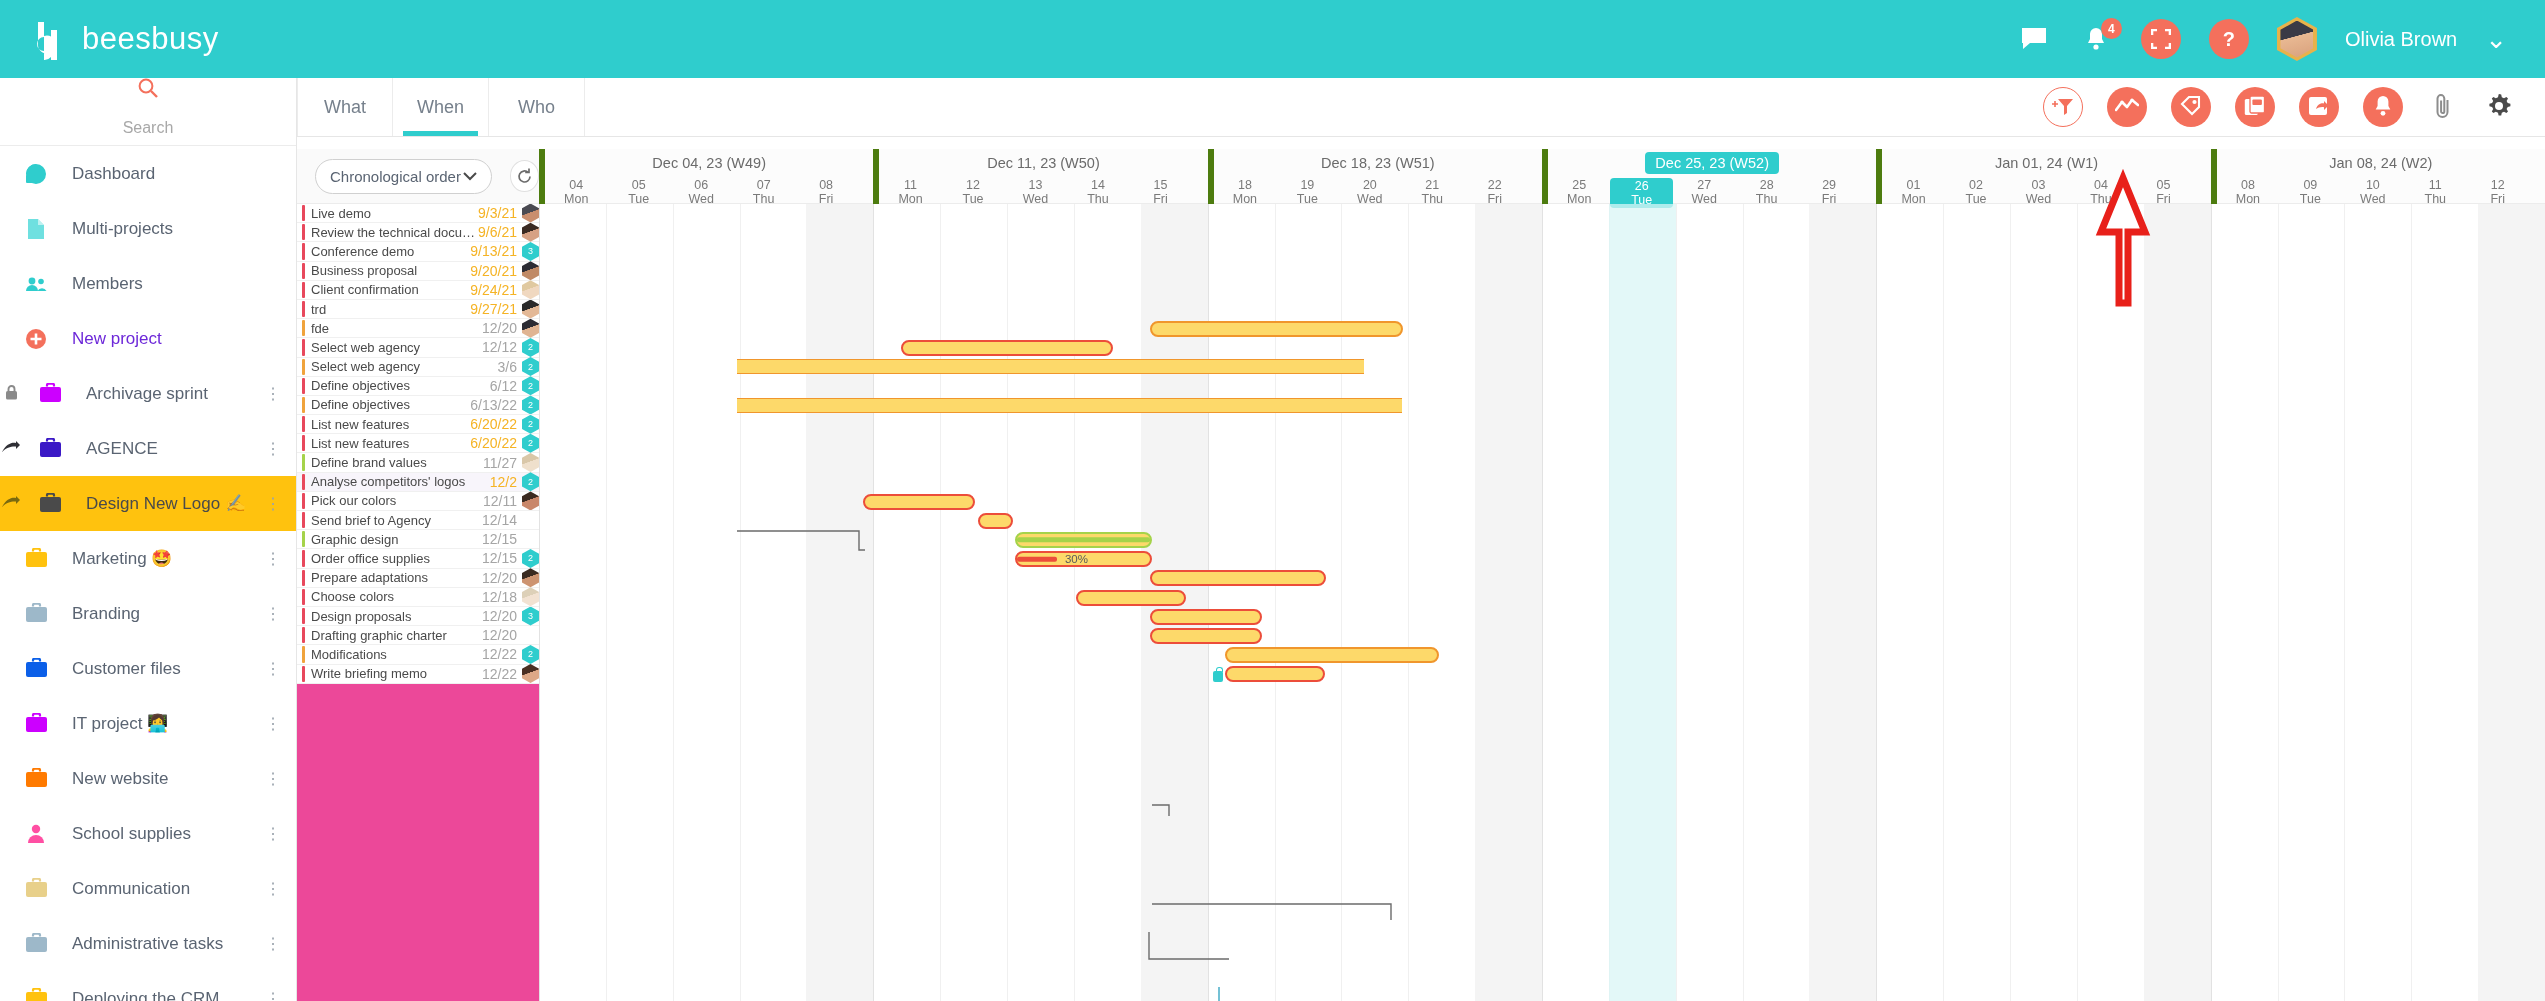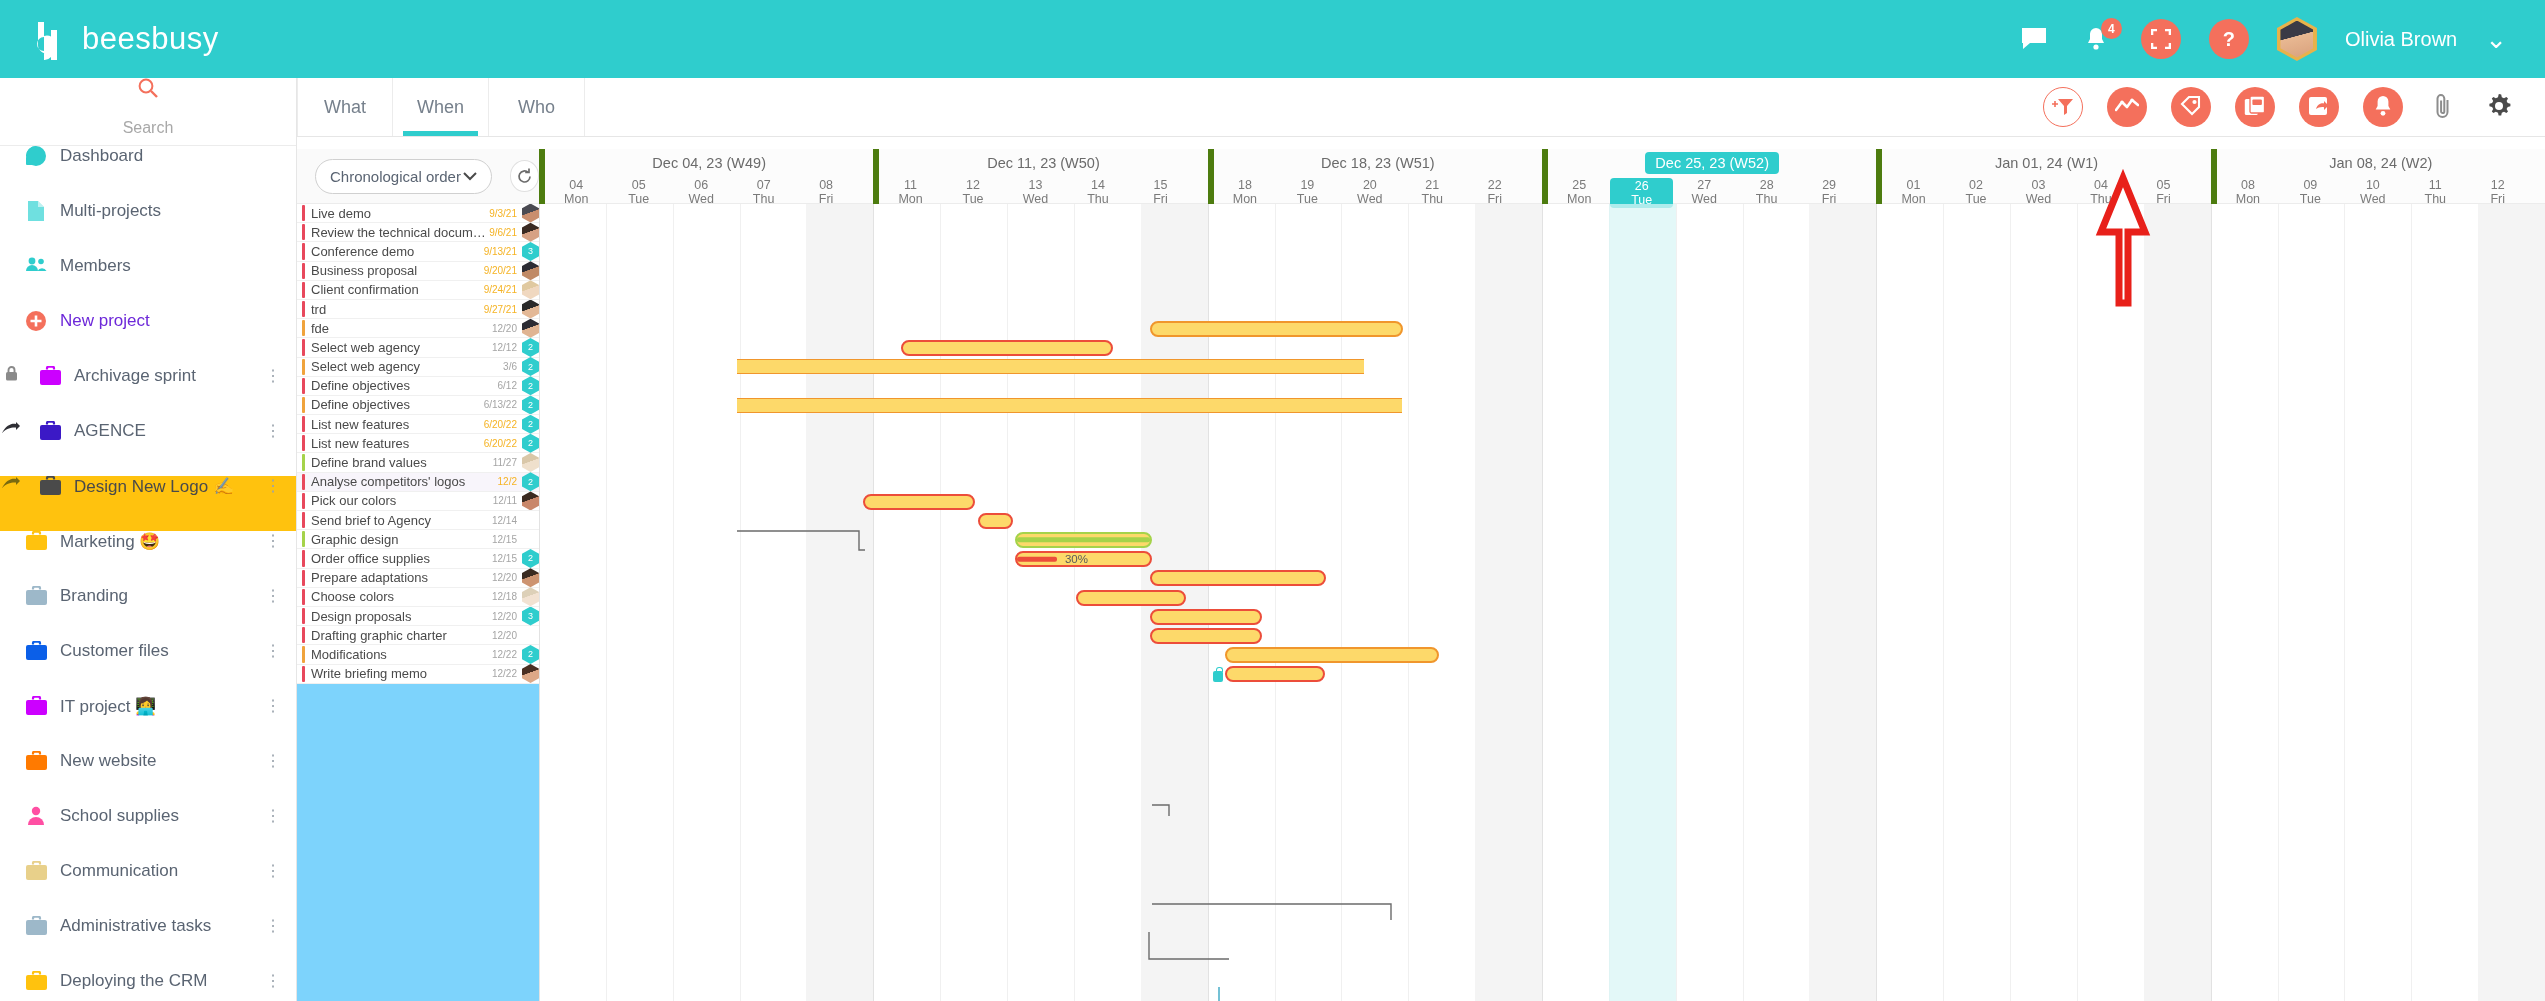--- a/index.html
+++ b/index.html
@@ -48,21 +48,21 @@
     position:absolute; top:78px; left:0; width:297px; height:923px;
     background:#fff; border-right:1px solid #e6e6e6; overflow:hidden;
   }
   .search-row{
     height:68px; display:flex; align-items:center; gap:18px; padding:0 28px;
     border-bottom:1px solid #ececec;
     flex-direction:column;
   }
   .search-ph{ color:#a8a8a8; font-size:16px;}
   .nav-item{
-    height:55px; display:flex; align-items:flex-start; padding:0 16px 0 22px; gap:10px;
+    height:55px; display:flex; align-items:center; padding:0 16px 0 22px; gap:22px;
     font-size:17px; color:#5a6472; position:relative; white-space:nowrap; overflow:hidden;
   }
   .nav-item .ico{ width:28px; display:flex; justify-content:center; align-items:center; flex:0 0 28px;}
   .nav-item.accent{ color:#6d28d9;}
   .nav-item.selected{ background:#ffc20e; color:#4a4a4a;}
   .pre-ico{ position:absolute; left:-2px; width:26px; text-align:center; font-size:15px;}
   .dots{ position:absolute; right:14px; color:#9aa3ad; font-size:16px; letter-spacing:1px;}
 
   
   .main{ position:absolute; top:78px; left:297px; width:2248px; height:923px; background:#fff;}
@@ -93,31 +93,31 @@
   .select{
     width:190px;height:35px;border:1px solid #d0d0d0;border-radius:18px;background:#fff;
     display:flex;align-items:center;padding:0 14px;font-size:15px;color:#5a6472;
   }
   .select .chev{ margin-left:auto; color:#4a4a4a; font-size:13px;}
   .refresh{
     width:32px;height:32px;border-radius:50%;border:1px solid #e0e0e0;background:#fff;
     display:flex;align-items:center;justify-content:center;color:#6b6b6b;font-size:16px;
   }
   
-  .task-col{ position:absolute; top:0; left:0; width:242px; height:100%; background:#7dd3fc; z-index:5;text-decoration:underline;}
+  .task-col{ position:absolute; top:0; left:0; width:242px; height:100%; background:#ec4899; z-index:5;text-decoration:underline;}
   .task-rows{ position:absolute; top:55px; left:0; width:242px; }
   .task-row{
     height:19.2px; display:flex; align-items:center; position:relative;
     border-bottom:1px solid #f0f0f0; font-size:13px; color:#4a4a4a; padding-left:14px;
     background:#fff;
   }
   .task-row.hl{ background:#f8f5fb;}
   .task-row .cbar{ position:absolute; left:5px; top:1px; bottom:1px; width:3px; border-radius:1px;}
   .task-name{ overflow:hidden; text-overflow:ellipsis; white-space:nowrap; flex:1 1 auto;}
-  .task-date{ font-size:10px; color:#a5a5a5; margin-right:5px; white-space:nowrap;}
+  .task-date{ font-size:14px; color:#a5a5a5; margin-right:5px; white-space:nowrap;}
   .task-date.warn{ color:#f5b324;}
   .hex-cnt{
     width:17px;height:19px;background:#2fcdcd;color:#fff;font-size:9px;
     clip-path:polygon(50% 0%,100% 25%,100% 75%,50% 100%,0% 75%,0% 25%);
     display:flex;align-items:center;justify-content:center;flex:0 0 17px;
   }
   .hex-av{
     width:17px;height:19px;
     clip-path:polygon(50% 0%,100% 25%,100% 75%,50% 100%,0% 75%,0% 25%);
     flex:0 0 17px;

